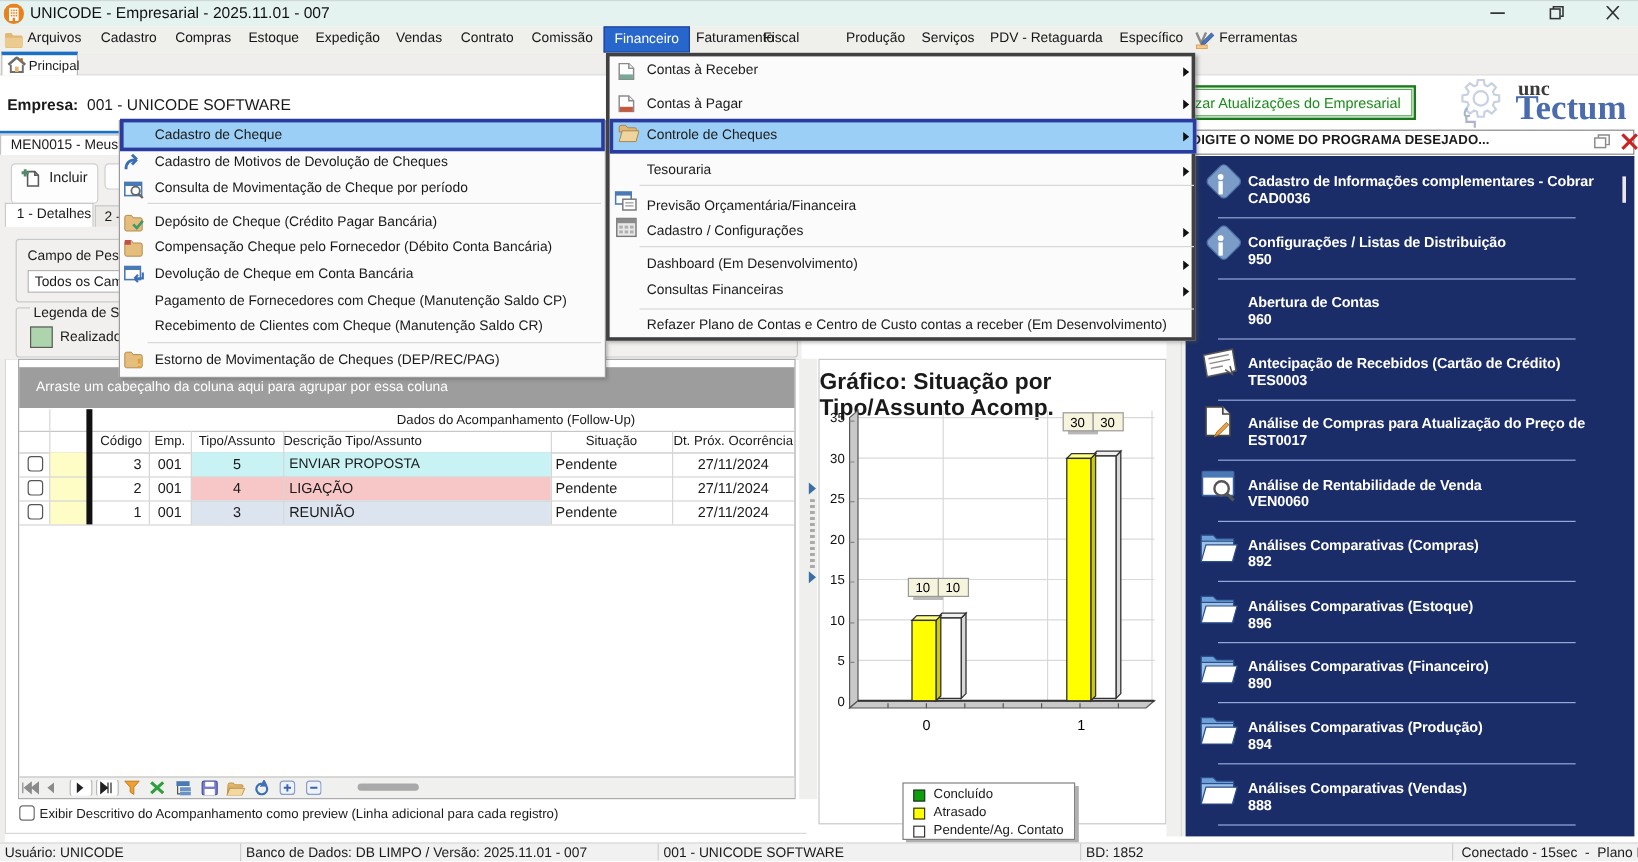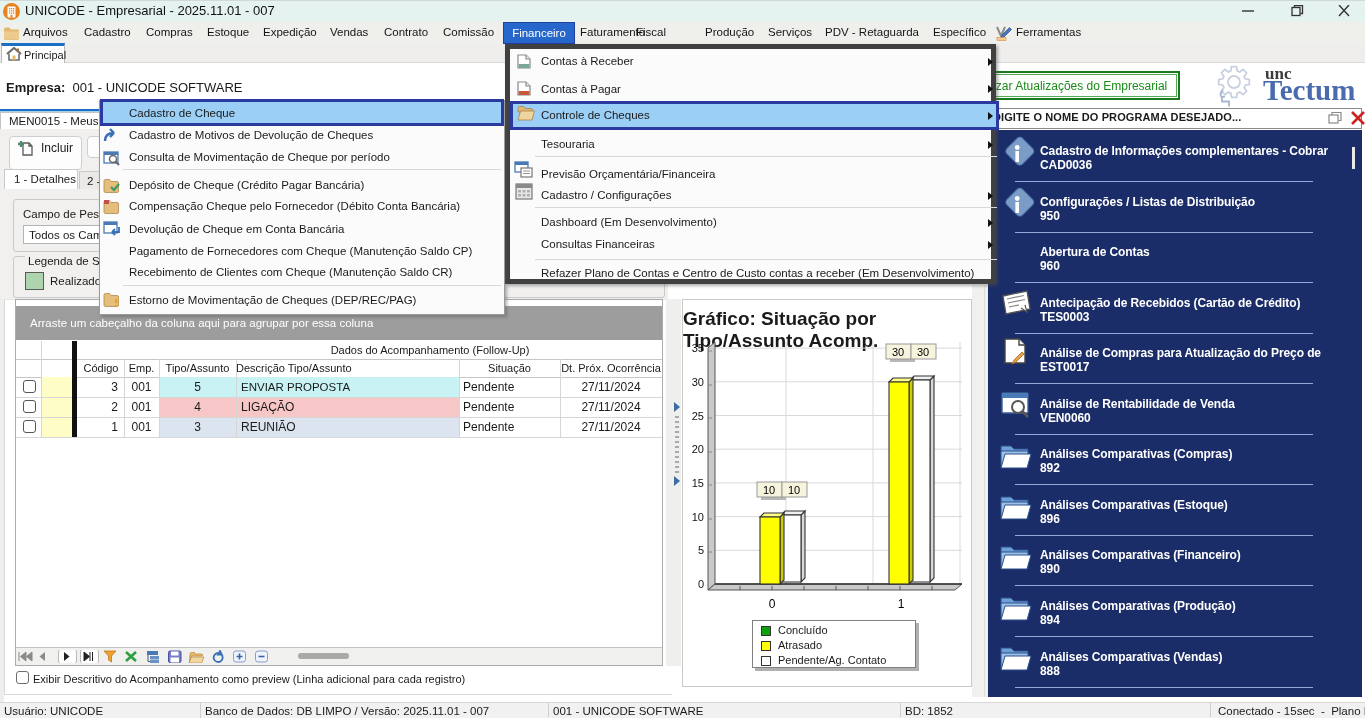--- a/index.html
+++ b/index.html
@@ -36,21 +36,21 @@
   
   #rhead { left:989px; top:108px; width:373px; height:21px; background:#fff; border:1px solid #8a8a8a; }
   #navy { left:988px; top:130px; width:374px; height:567px; background:#1b2d68; }
   .nitem { position:absolute; left:1040px; color:#fff; font-weight:bold; font-size:12px; letter-spacing:-0.1px; line-height:14px; white-space:nowrap; }
   .nsep { position:absolute; left:1015px; width:298px; height:1px; background:#95a8d8; }
   
   #statusbar { left:0; top:702px; width:1365px; height:16px; background:#f1f1f1; border-top:1px solid #d8d8d8; font-size:12px; }
   .st { position:absolute; top:1px; white-space:nowrap; }
   .stsep { position:absolute; top:1px; width:1px; height:14px; background:#cfcfcf; }
   
-  #dropdown { left:505px; top:44px; width:491px; height:240px; background:#fbfbfb; border:5px solid #404040; box-shadow:2px 2px 3px rgba(80,80,80,.45); }
+  #dropdown { left:505px; top:44px; width:491px; height:240px; background:#fbfbfb; border:3px solid #404040; box-shadow:2px 2px 3px rgba(80,80,80,.45); }
   .dtext { position:absolute; left:31px; font-size:11.5px; padding-top:1px; white-space:nowrap; }
   .darr { position:absolute; left:478px; width:0; height:0; border-left:5px solid #111; border-top:4px solid transparent; border-bottom:4px solid transparent; }
   .dsep { position:absolute; left:25px; width:462px; height:1px; background:#d8d8d8; }
   #ddhl { position:absolute; left:0px; top:52px; width:489px; height:29px; background:#9ccff5; border:3px solid #2b3a9e; }
   #submenu { left:99px; top:100px; width:406px; height:215px; background:#fbfbfb; border:1px solid #9b9b9b; box-shadow:2px 2px 3px rgba(80,80,80,.45); }
   .stext { position:absolute; left:29px; font-size:11.5px; padding-top:1px; white-space:nowrap; }
   .ssep { position:absolute; left:23px; width:378px; height:1px; background:#d8d8d8; }
   #smhl { position:absolute; left:0px; top:-2px; width:404px; height:27px; background:#9ccff5; border:3px solid #2b3a9e; }
 </style>
 </head>
@@ -321,21 +321,21 @@
     <rect x="203" y="14" width="25" height="15" fill="#f7f4de" stroke="#999"></rect>
     <rect x="228" y="14" width="25" height="15" fill="#f7f4de" stroke="#999"></rect>
     <text x="215" y="25.5" font-size="11" text-anchor="middle">30</text>
       <text x="240" y="25.5" font-size="11" text-anchor="middle">30</text>
   </g>
 
   <text x="89" y="278" font-size="12" text-anchor="middle">0</text>
   <text x="218" y="278" font-size="12" text-anchor="middle">1</text>
 </svg>
 
-<div class="abs" style="left:752px;top:620px;width:164px;height:48px;background:#fff;border:1.5px solid #808080;box-shadow:3px 3px 0 #b0b0b0">
+<div class="abs" style="left:752px;top:652px;width:144px;height:48px;background:#fff;border:1.5px solid #808080;box-shadow:3px 3px 0 #b0b0b0">
   <div style="position:absolute;left:8px;top:5px;width:10px;height:10px;background:#0ca10c;border:1px solid #333"></div>
   <span style="position:absolute;left:25px;top:3px;font-size:11px">Concluído</span>
   <div style="position:absolute;left:8px;top:20px;width:10px;height:10px;background:#ffff00;border:1px solid #333"></div>
   <span style="position:absolute;left:25px;top:18px;font-size:11px">Atrasado</span>
   <div style="position:absolute;left:8px;top:35px;width:10px;height:10px;background:#fff;border:1px solid #333"></div>
   <span style="position:absolute;left:25px;top:33px;font-size:11px">Pendente/Ag. Contato</span>
 </div>
 <div class="abs" style="left:16px;top:647px;width:646px;height:18px;background:#f0f0ee;border-top:1px solid #c4c4c4"></div>
 <div class="abs" style="left:298px;top:653px;width:51px;height:6px;background:#a9a9a9;border-radius:3px"></div>
 <div class="abs" style="left:16px;top:671px;width:13px;height:13px;background:#fff;border:1px solid #6e6e6e;border-radius:3px"></div>

